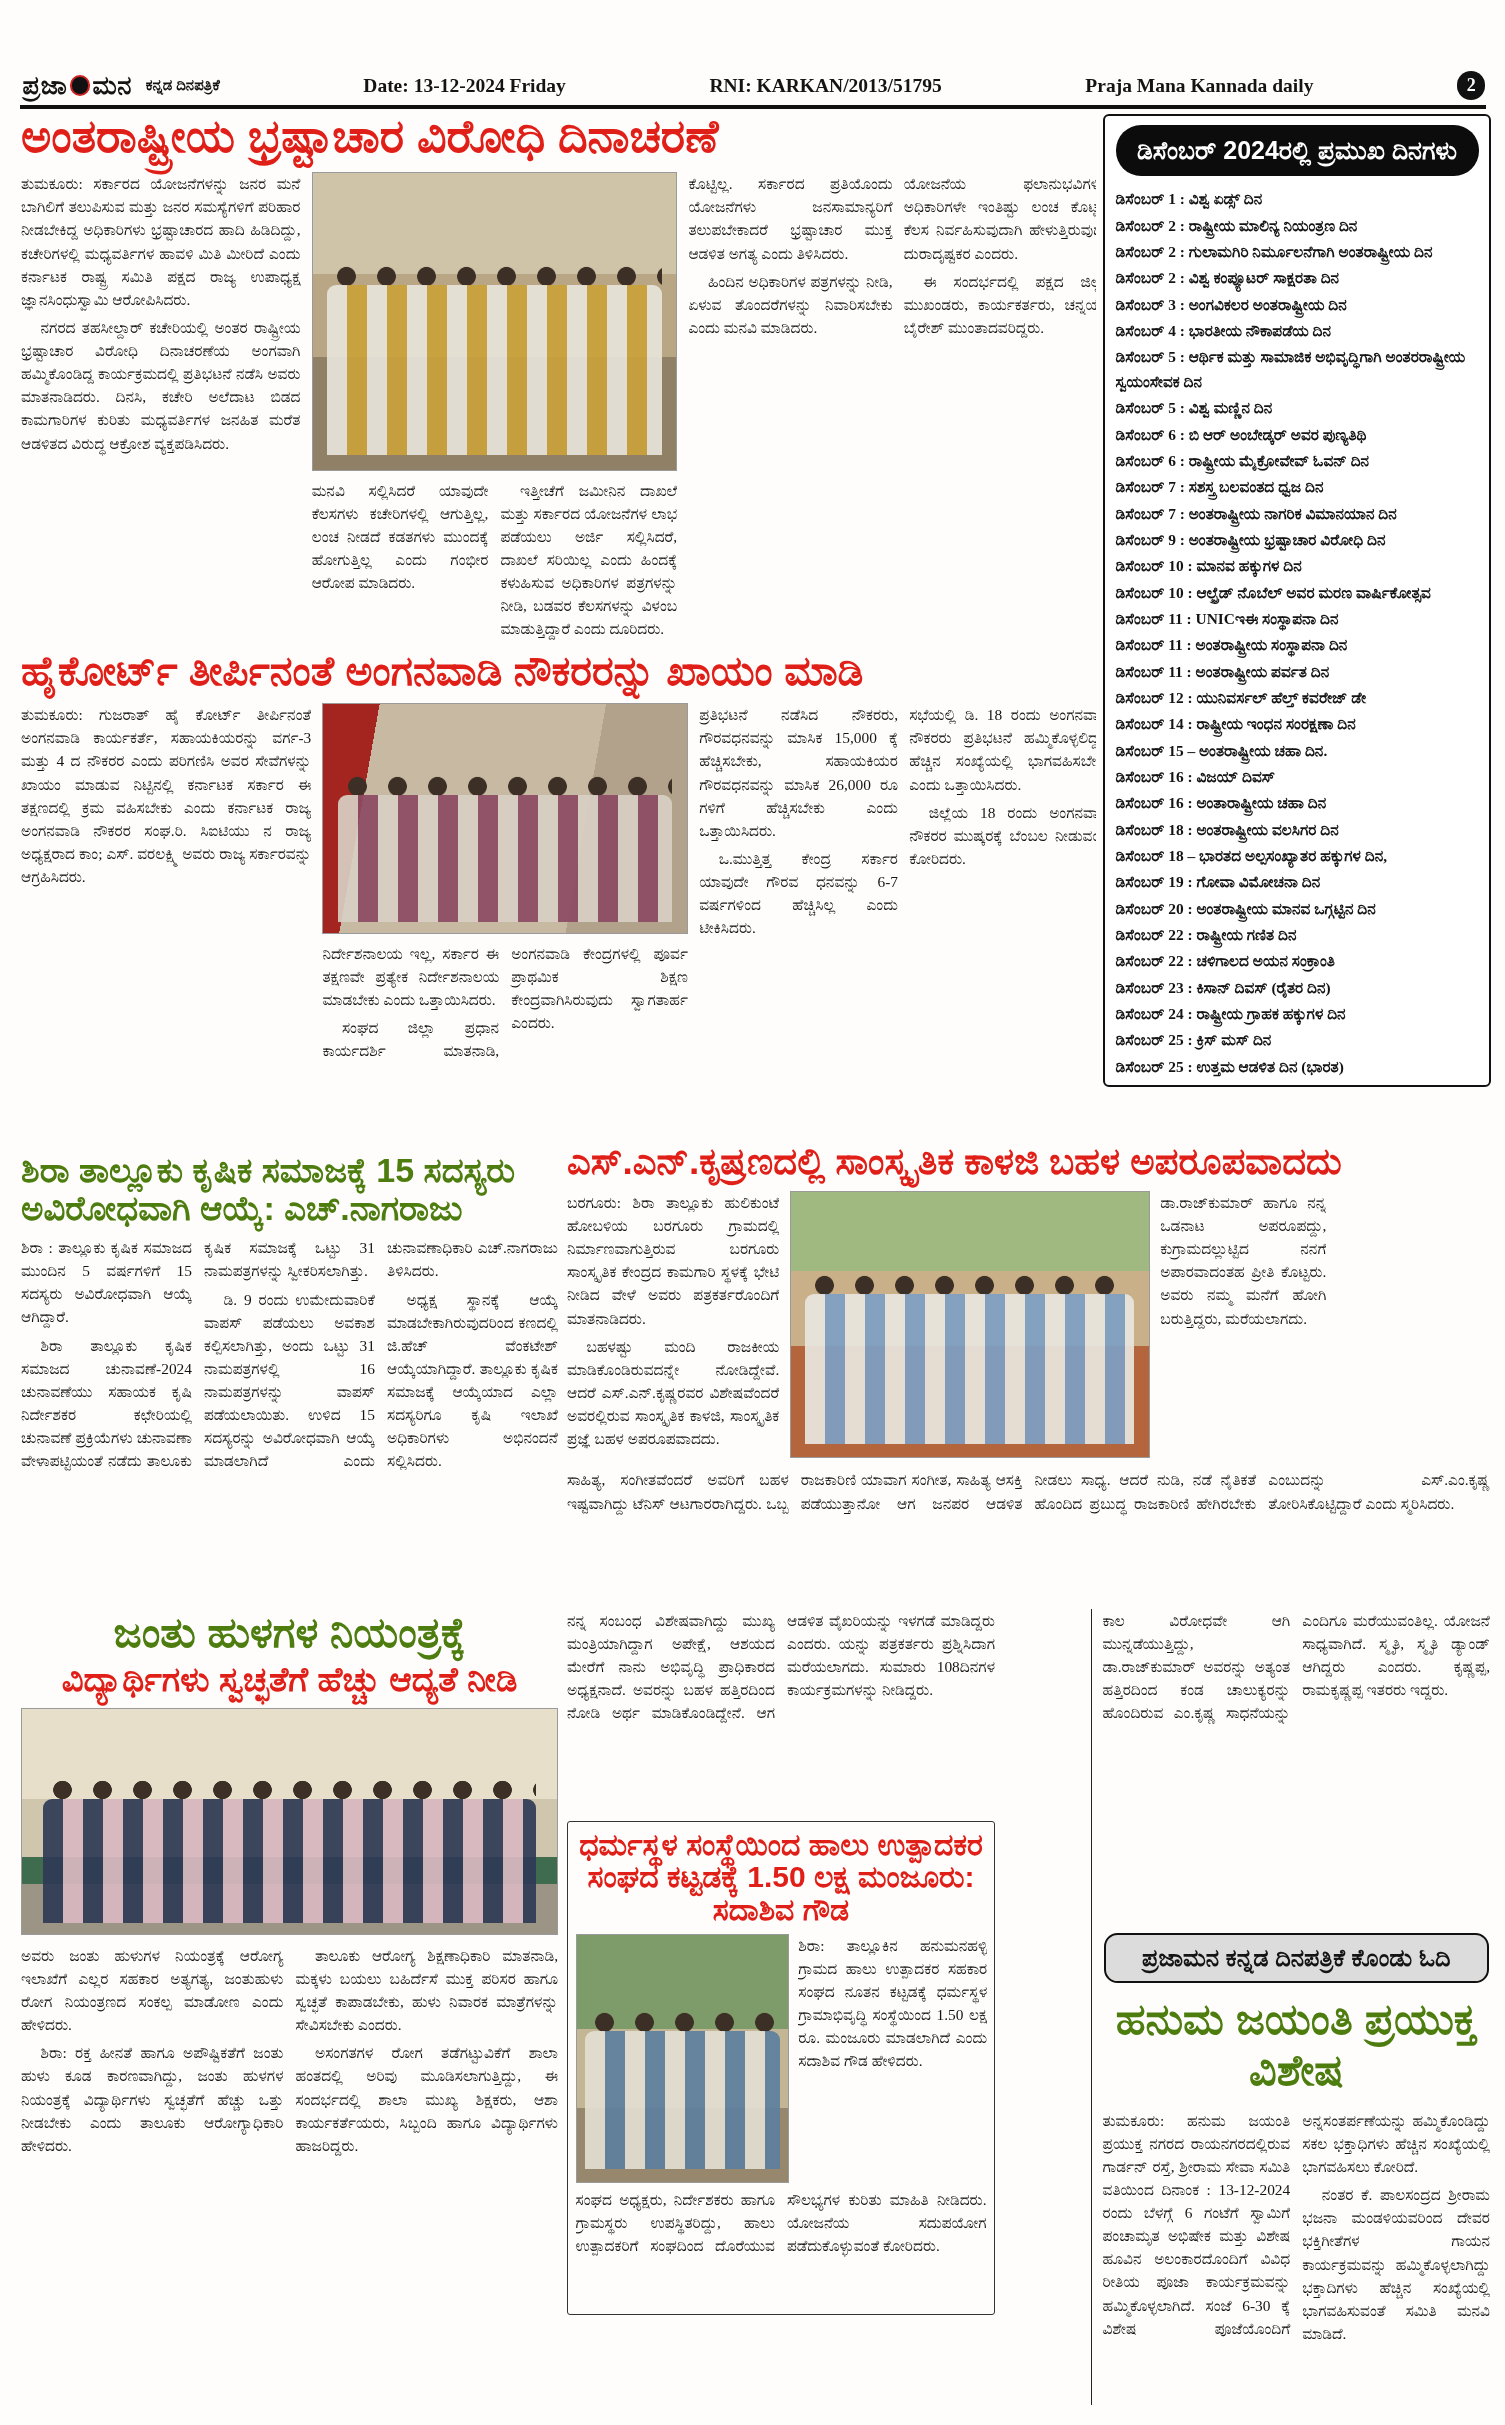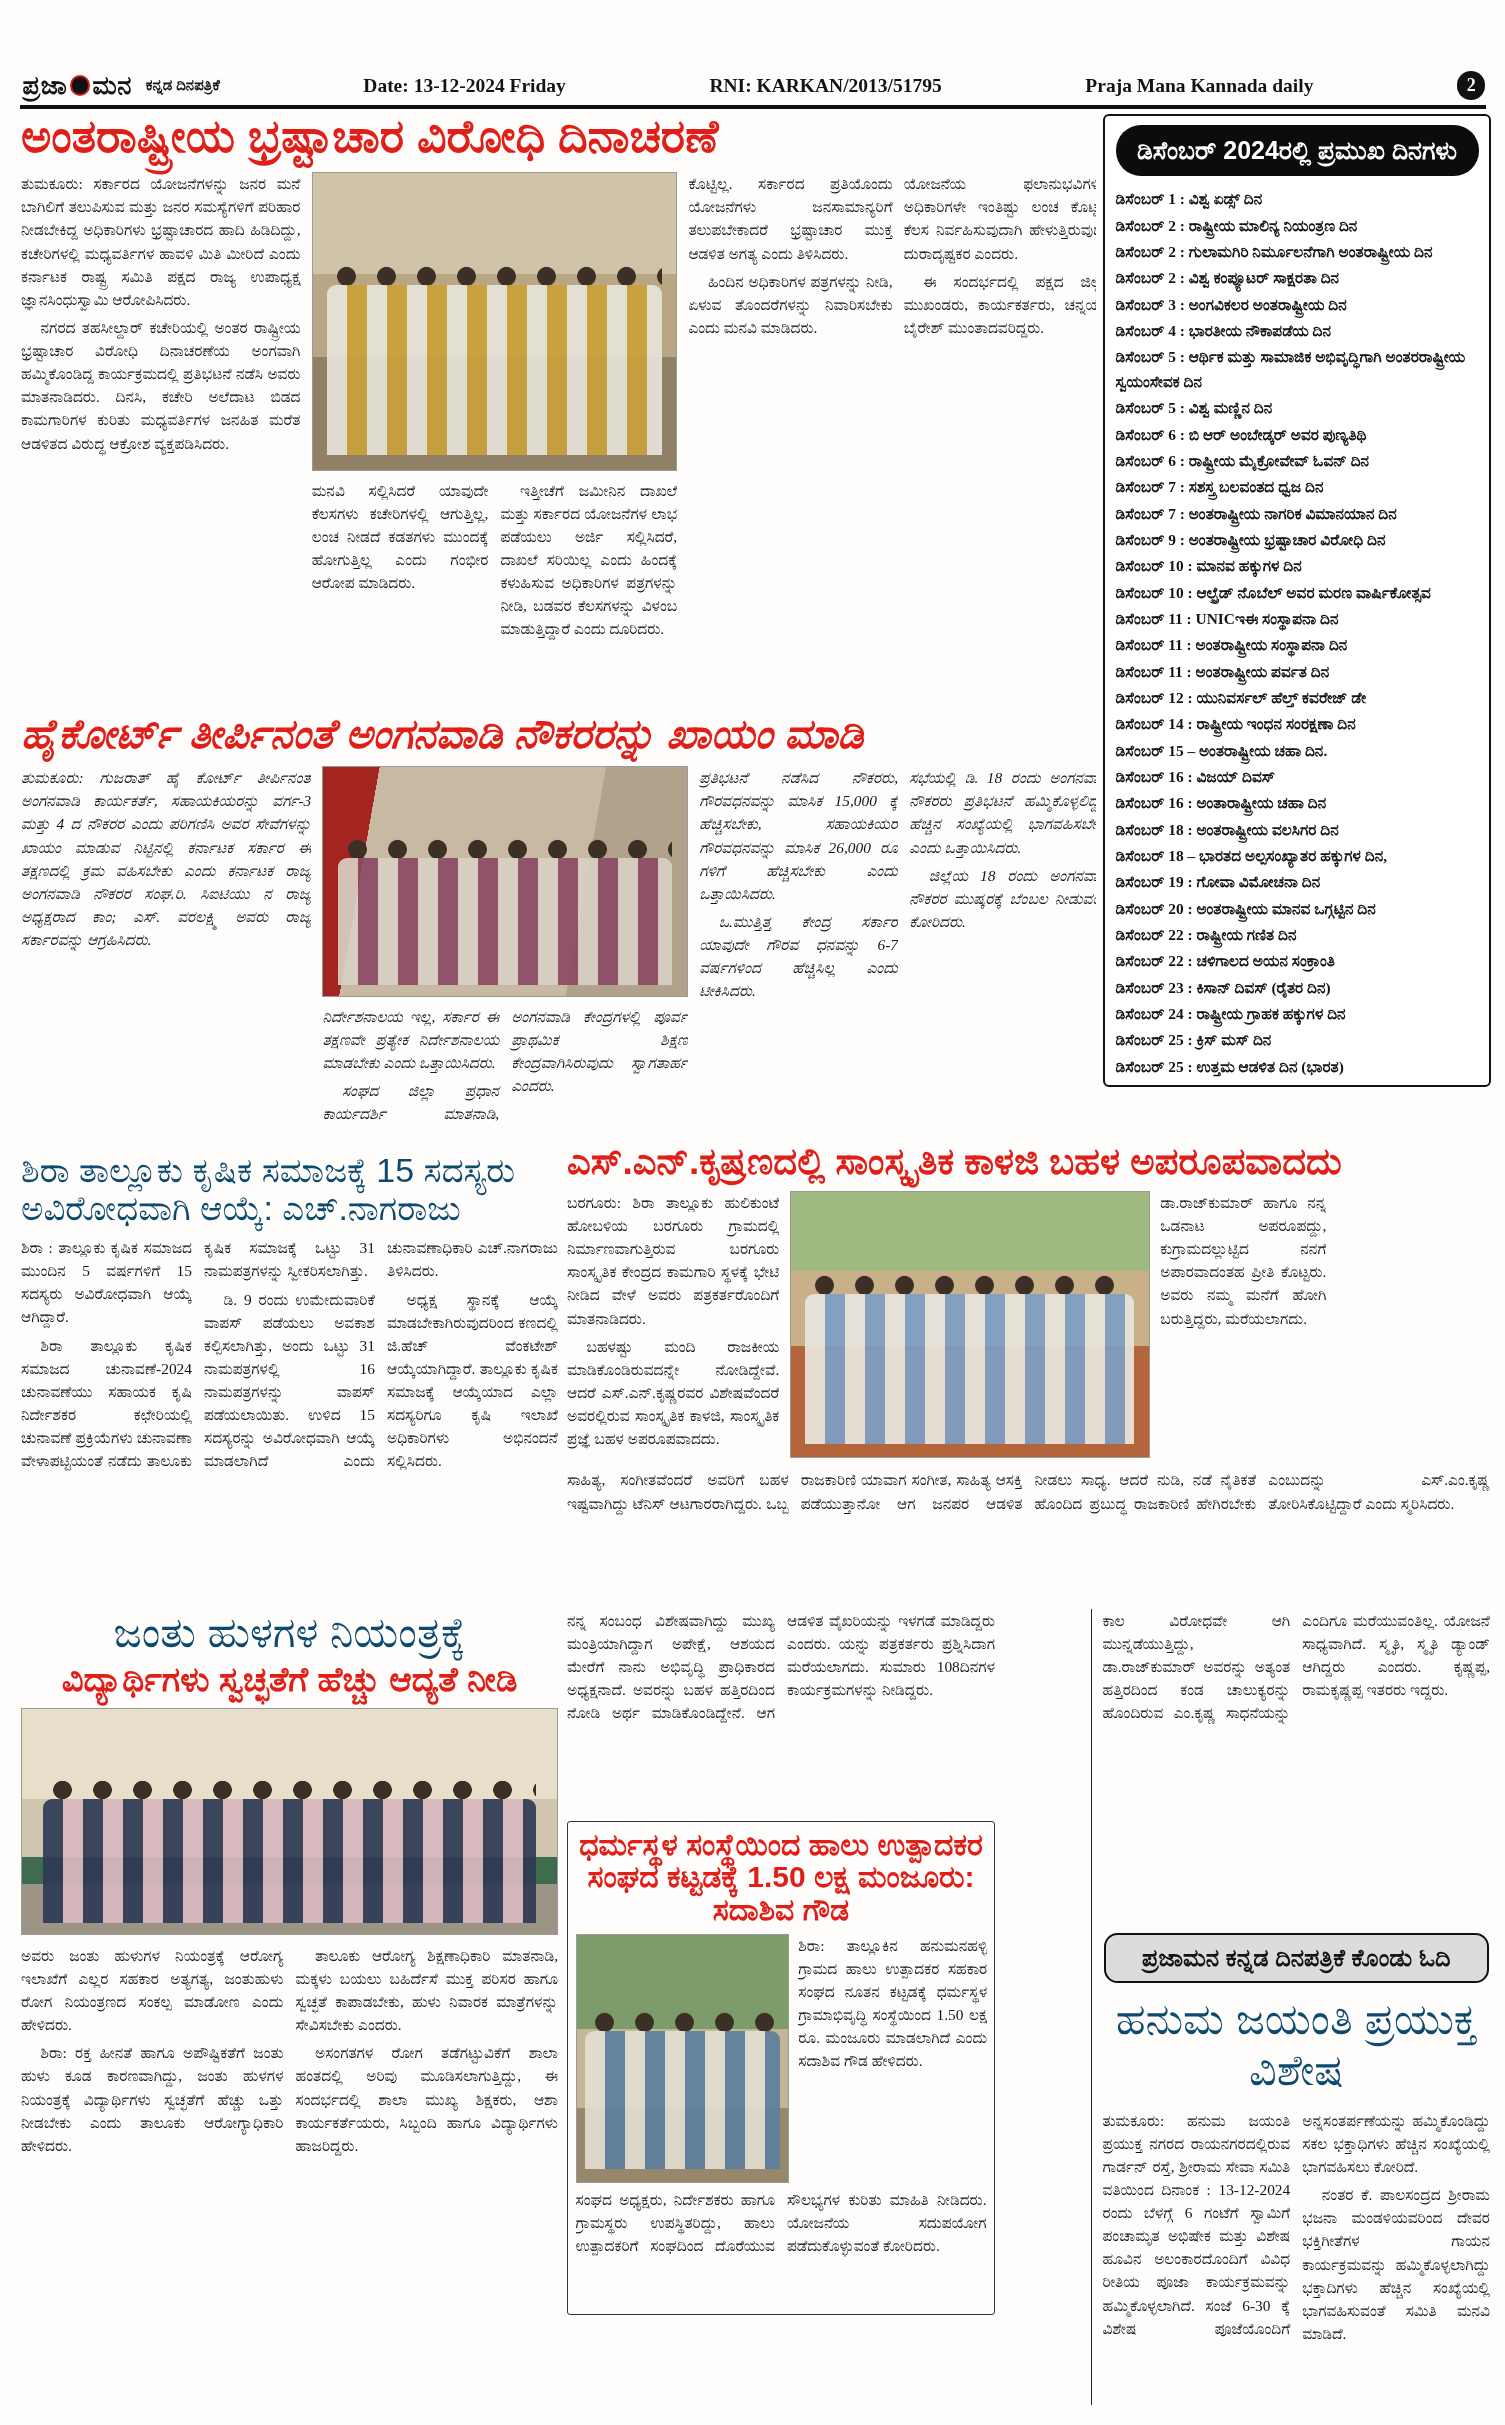--- a/index.html
+++ b/index.html
@@ -13,41 +13,41 @@
   .logo-main{font-size:25.5px;font-weight:bold;letter-spacing:0.7px;display:flex;align-items:center;}
   .logo-emblem{width:16.5px;height:16.5px;border-radius:50%;background:#111;
                border:2.2px solid #c22;display:inline-block;margin:0 2.2px;}
   .logo-sub{font-size:15px;font-weight:bold;margin-left:6px;}
   .mast-item{font-size:19.5px;font-weight:bold;}
   .page-badge{width:28.5px;height:28.5px;border-radius:50%;background:#111;color:#fff;
               display:flex;align-items:center;justify-content:center;font-size:18px;font-weight:bold;}
   .mast-rule{position:absolute;left:19.5px;right:19.5px;top:105px;height:3.7px;background:#111;}
   
   .headline-red{color:var(--red);font-weight:bold;font-family:"Liberation Sans",sans-serif;line-height:1.08;}
-  .headline-black{color:#0c4a6e;font-weight:normal;font-family:"Liberation Sans",sans-serif;line-height:1.12;}
+  .headline-black{color:#4d7c0f;font-weight:bold;font-family:"Liberation Sans",sans-serif;line-height:1.12;}
   .body-copy{font-size:15.4px;line-height:1.5;text-align:justify;overflow:hidden;}
   .body-copy p{margin:0 0 5.2px;text-indent:19.5px;}
   .body-copy p:first-child{text-indent:0;}
   .cols2{columns:2;column-gap:12px;}
   .cols3{columns:3;column-gap:12px;}
   .cols4{columns:4;column-gap:12px;}
   
   .photo{position:relative;border:0.7px solid #9a9a9a;overflow:hidden;}
   .people{position:absolute;left:4%;right:4%;bottom:5%;height:64%;}
   .people::before{content:"";position:absolute;top:0;left:0;right:0;height:22.5px;
      background:radial-gradient(circle at 19.5px 11.2px, #3c2f25 9px, transparent 9.7px);
      background-size:40px 22.5px;background-repeat:repeat-x;}
   .people::after{content:"";position:absolute;top:20px;left:0;right:0;bottom:0;border-radius:9px 9px 0 0;
      background:repeating-linear-gradient(90deg,var(--shirt1) 0 20px,var(--shirt2) 20px 40px);opacity:.92;}
   
   .blk{position:absolute;overflow:hidden;}
   #a1{left:21px;top:112px;width:1075px;height:556px;}
   #a1 .hl{font-size:46px;margin:0 0 10.5px;}
   #a1 .grid{display:grid;grid-template-columns:26% 34% 19% 19%;gap:11.2px;height:477px;}
-  #a2{left:21px;top:710px;width:1075px;height:466px;font-style:italic;}
+  #a2{left:21px;top:647px;width:1075px;height:466px;}
   #a2 .hl{font-size:41px;margin:1.5px 0 10.5px;}
   #a2 .grid{display:grid;grid-template-columns:27% 34% 18.5% 18.5%;gap:11.2px;height:390px;}
   #sidebar{left:1103px;top:114px;width:388px;height:973px;border:2.2px solid #111;border-radius:6px;
            box-shadow:0 0 0 1.5px #fff inset;padding:7.5px 9px;box-sizing:border-box;background:#fff;}
   .sb-title{background:#0c0c0c;color:#fff;border-radius:25px;text-align:center;
             font-family:"Liberation Sans",sans-serif;font-weight:bold;font-size:25px;
             padding:10.5px 6px;margin:1.5px 1.5px 10.5px;}
   .sb-list div{font-size:15.4px;font-weight:600;line-height:1.62;padding:0.7px 1.5px;}
   #a3{left:21px;top:1151px;width:537px;height:450px;}
   #a3 .hl{font-size:34px;margin:0 0 9px;}

